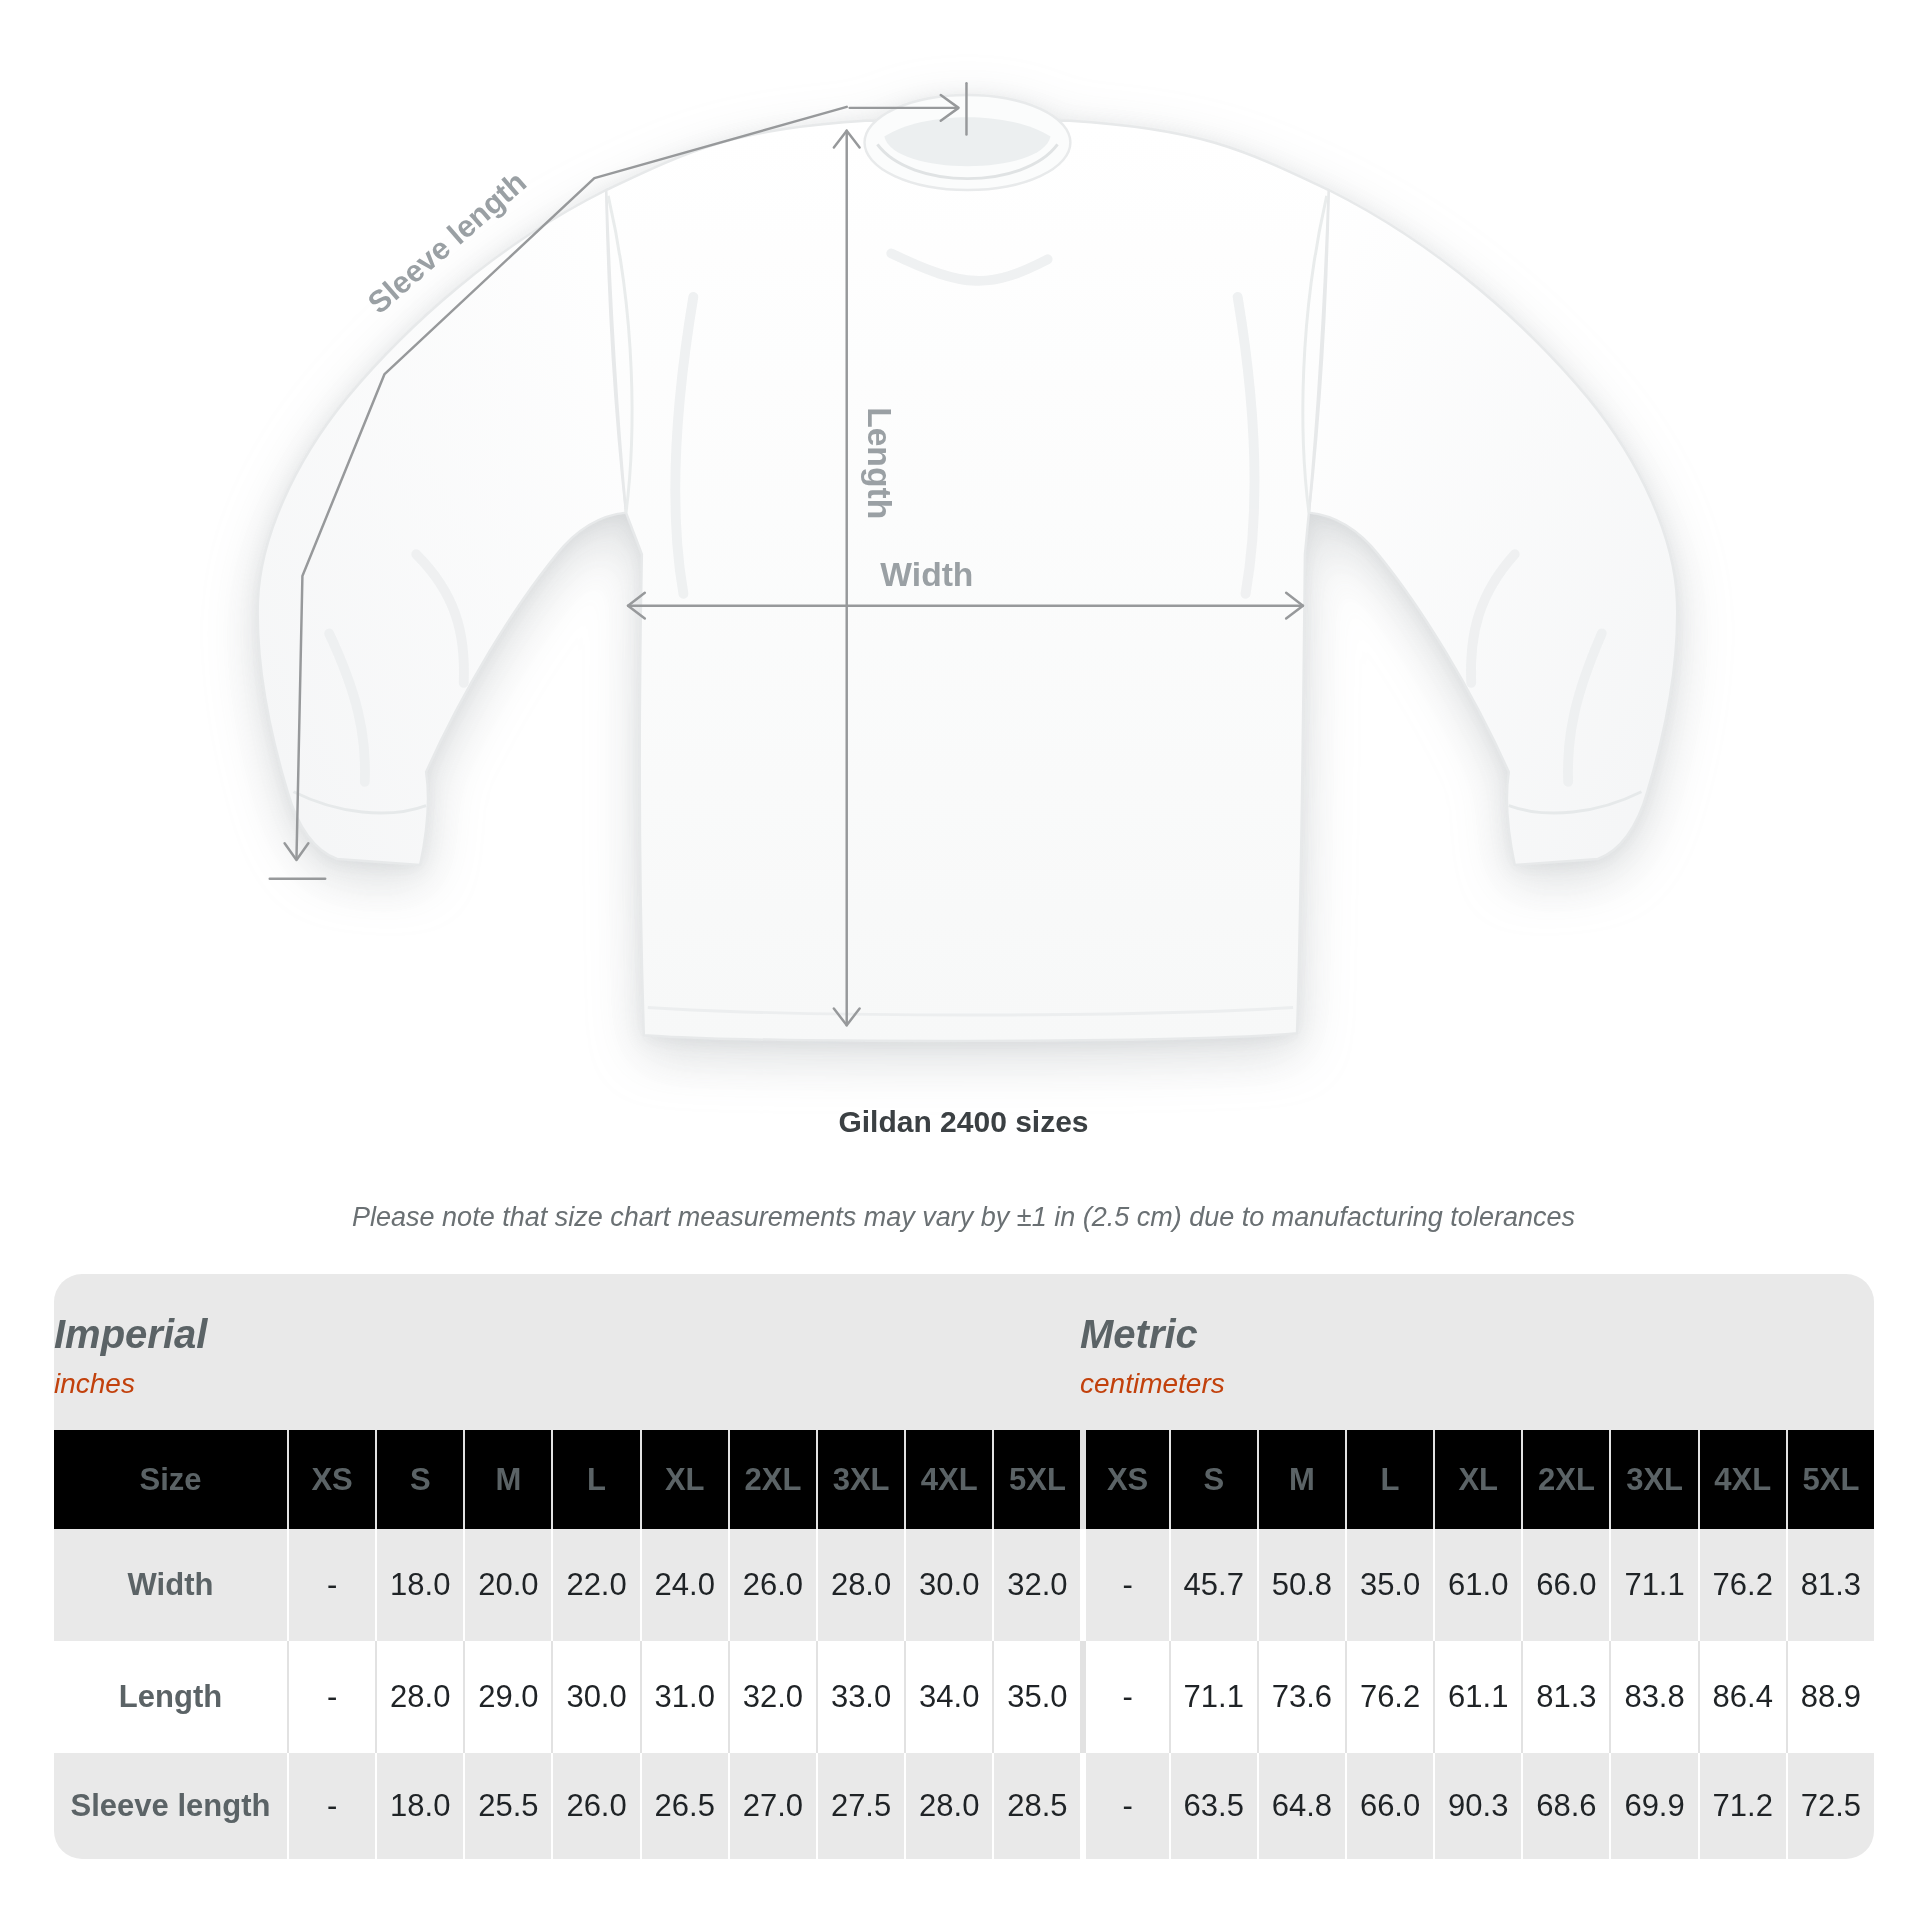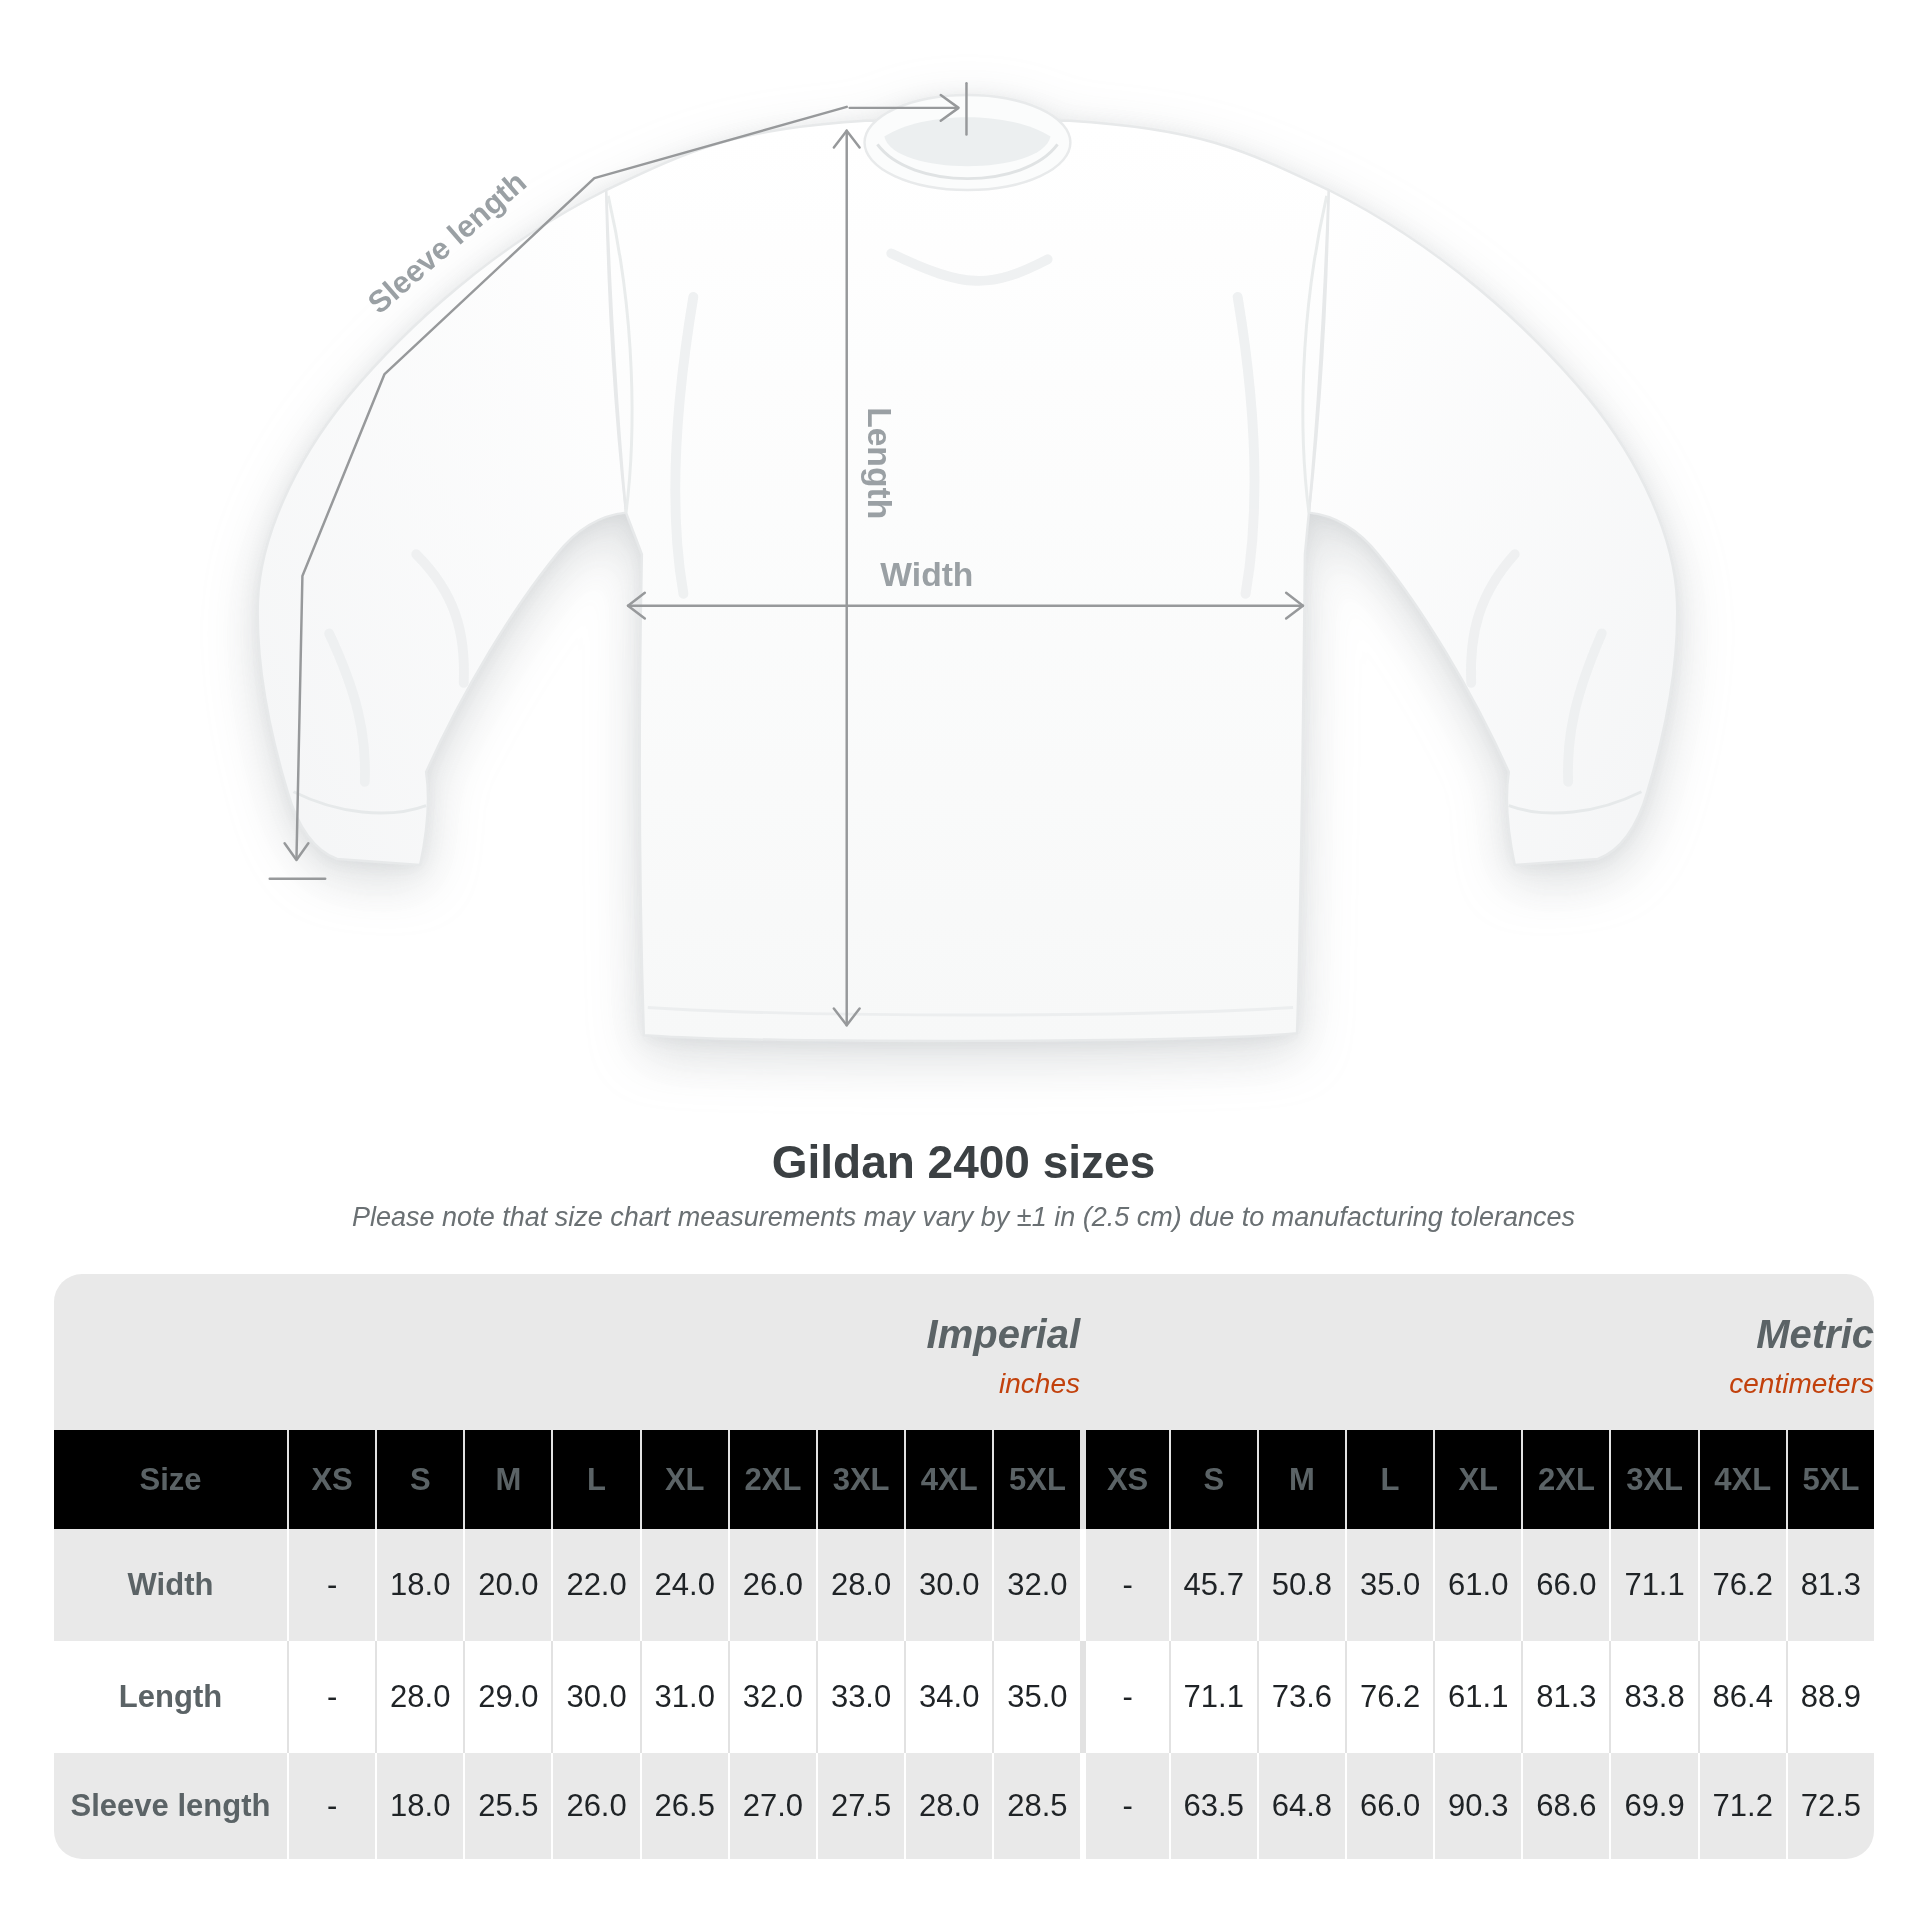--- a/index.html
+++ b/index.html
@@ -5,29 +5,29 @@
   html,body{margin:0;padding:0;background:#fff;}
   .canvas{position:relative;width:1927px;height:1927px;background:#ffffff;overflow:hidden;
           font-family:"Liberation Sans","DejaVu Sans",sans-serif;}
   
   .diagram{position:absolute;left:0;top:0;}
   .shirt{filter:drop-shadow(0 16px 26px rgba(148,154,160,.30)) drop-shadow(0 3px 8px rgba(148,154,160,.16));}
   .meas{stroke:#97999b;stroke-width:2.5;fill:none;stroke-linecap:round;stroke-linejoin:round;}
   .meas-label{fill:#9aa0a4;font-weight:bold;font-size:34px;}
   .meas-label.small{font-size:31px;}
   
-  .title{position:absolute;left:0;top:1139px;width:100%;text-align:center;
-         font-size:46px;line-height:46px;font-weight:bold;color:#3b4043;}
+  .title{position:absolute;left:0;top:1099px;width:100%;text-align:center;
+         font-size:30px;line-height:46px;font-weight:bold;color:#3b4043;}
   .note{position:absolute;left:0;top:1200px;width:100%;text-align:center;
         font-style:italic;font-size:27px;line-height:34px;color:#6a7073;}
   
   .size-table{position:absolute;left:54px;top:1274px;width:1820px;height:585px;
               border-radius:28px;overflow:hidden;background:#ffffff;}
   .band{height:156px;background:#e9e9e9;display:flex;}
-  .half{display:flex;flex-direction:column;align-items:flex-end;justify-content:flex-start;
+  .half{display:flex;flex-direction:column;align-items:flex-start;justify-content:flex-start;
         padding-top:40px;gap:16px;box-sizing:border-box;}
   .half.imp{width:1026px;}
   .half.met{flex:1;}
   .gname{font-style:italic;font-weight:bold;font-size:40px;line-height:40px;color:#5b6366;}
   .gunit{font-style:italic;font-size:28px;line-height:28px;color:#c2410c;}
   .r{display:grid;grid-template-columns:233px repeat(18,1fr);}
   .r-head{height:99px;background:#000000;}
   .r-mid{height:112px;}
   .r-last{height:106px;}
   .r-gray{background:#e9e9e9;}

